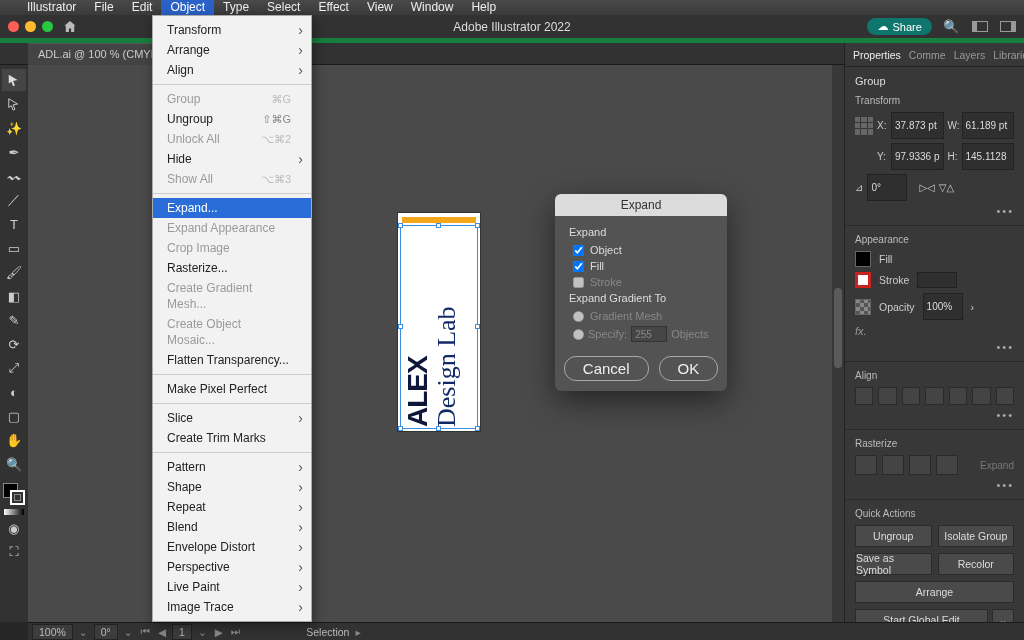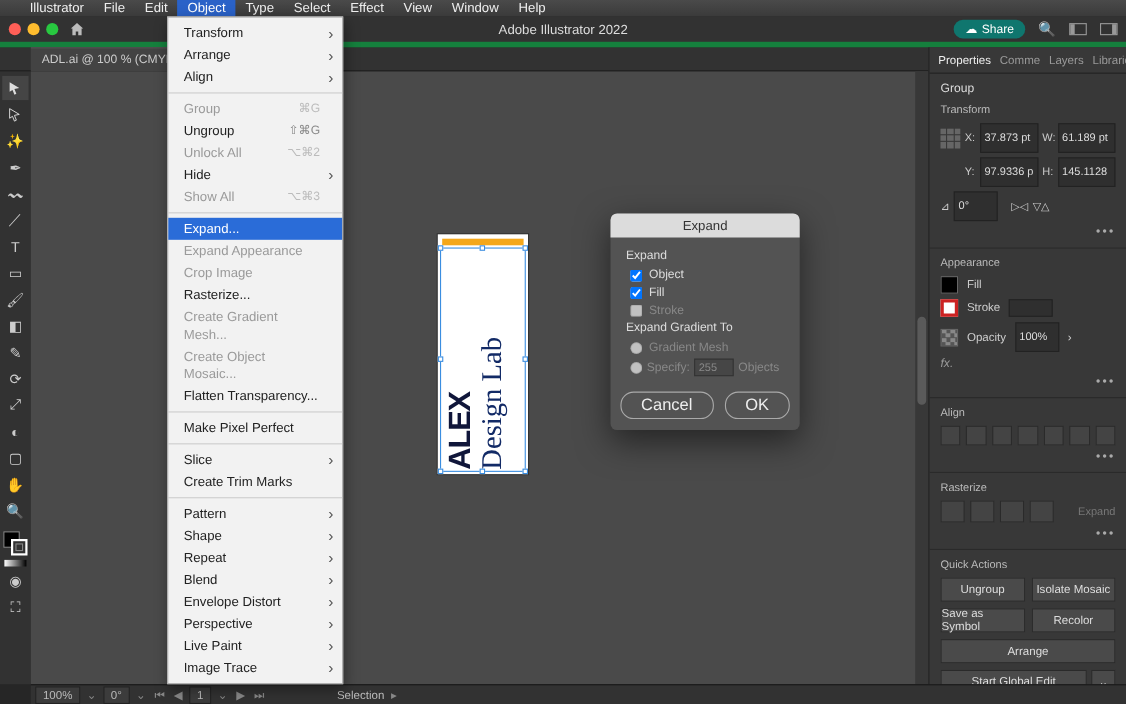--- a/index.html
+++ b/index.html
@@ -366,21 +366,21 @@
       <div class="pf-ico"></div>
       <div class="pf-ico"></div>
       <span class="pf-expand">Expand</span>
     </div>
     <div class="more">•••</div>
   </div>
   <div class="psection">
     <div class="sub">Quick Actions</div>
     <div class="qa-row">
       <div class="qa-btn">Ungroup</div>
-      <div class="qa-btn">Isolate Mosaic</div>
+      <div class="qa-btn">Isolate Group</div>
     </div>
     <div class="qa-row">
       <div class="qa-btn">Save as Symbol</div>
       <div class="qa-btn">Recolor</div>
     </div>
     <div class="qa-btn qa-full">Arrange</div>
     <div class="sge-row">
       <div class="qa-btn">Start Global Edit</div>
       <div class="qa-btn dd">⌄</div>
     </div>

